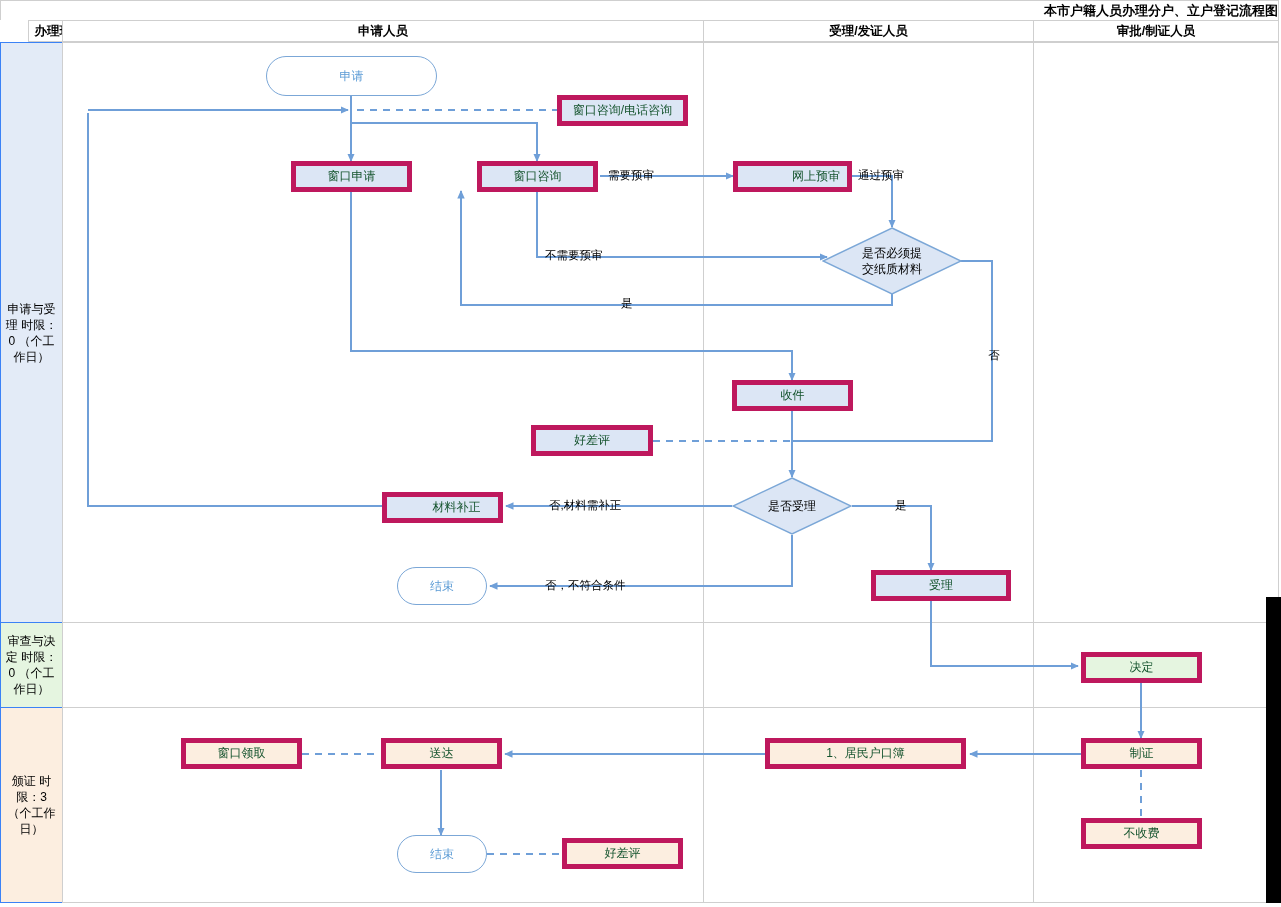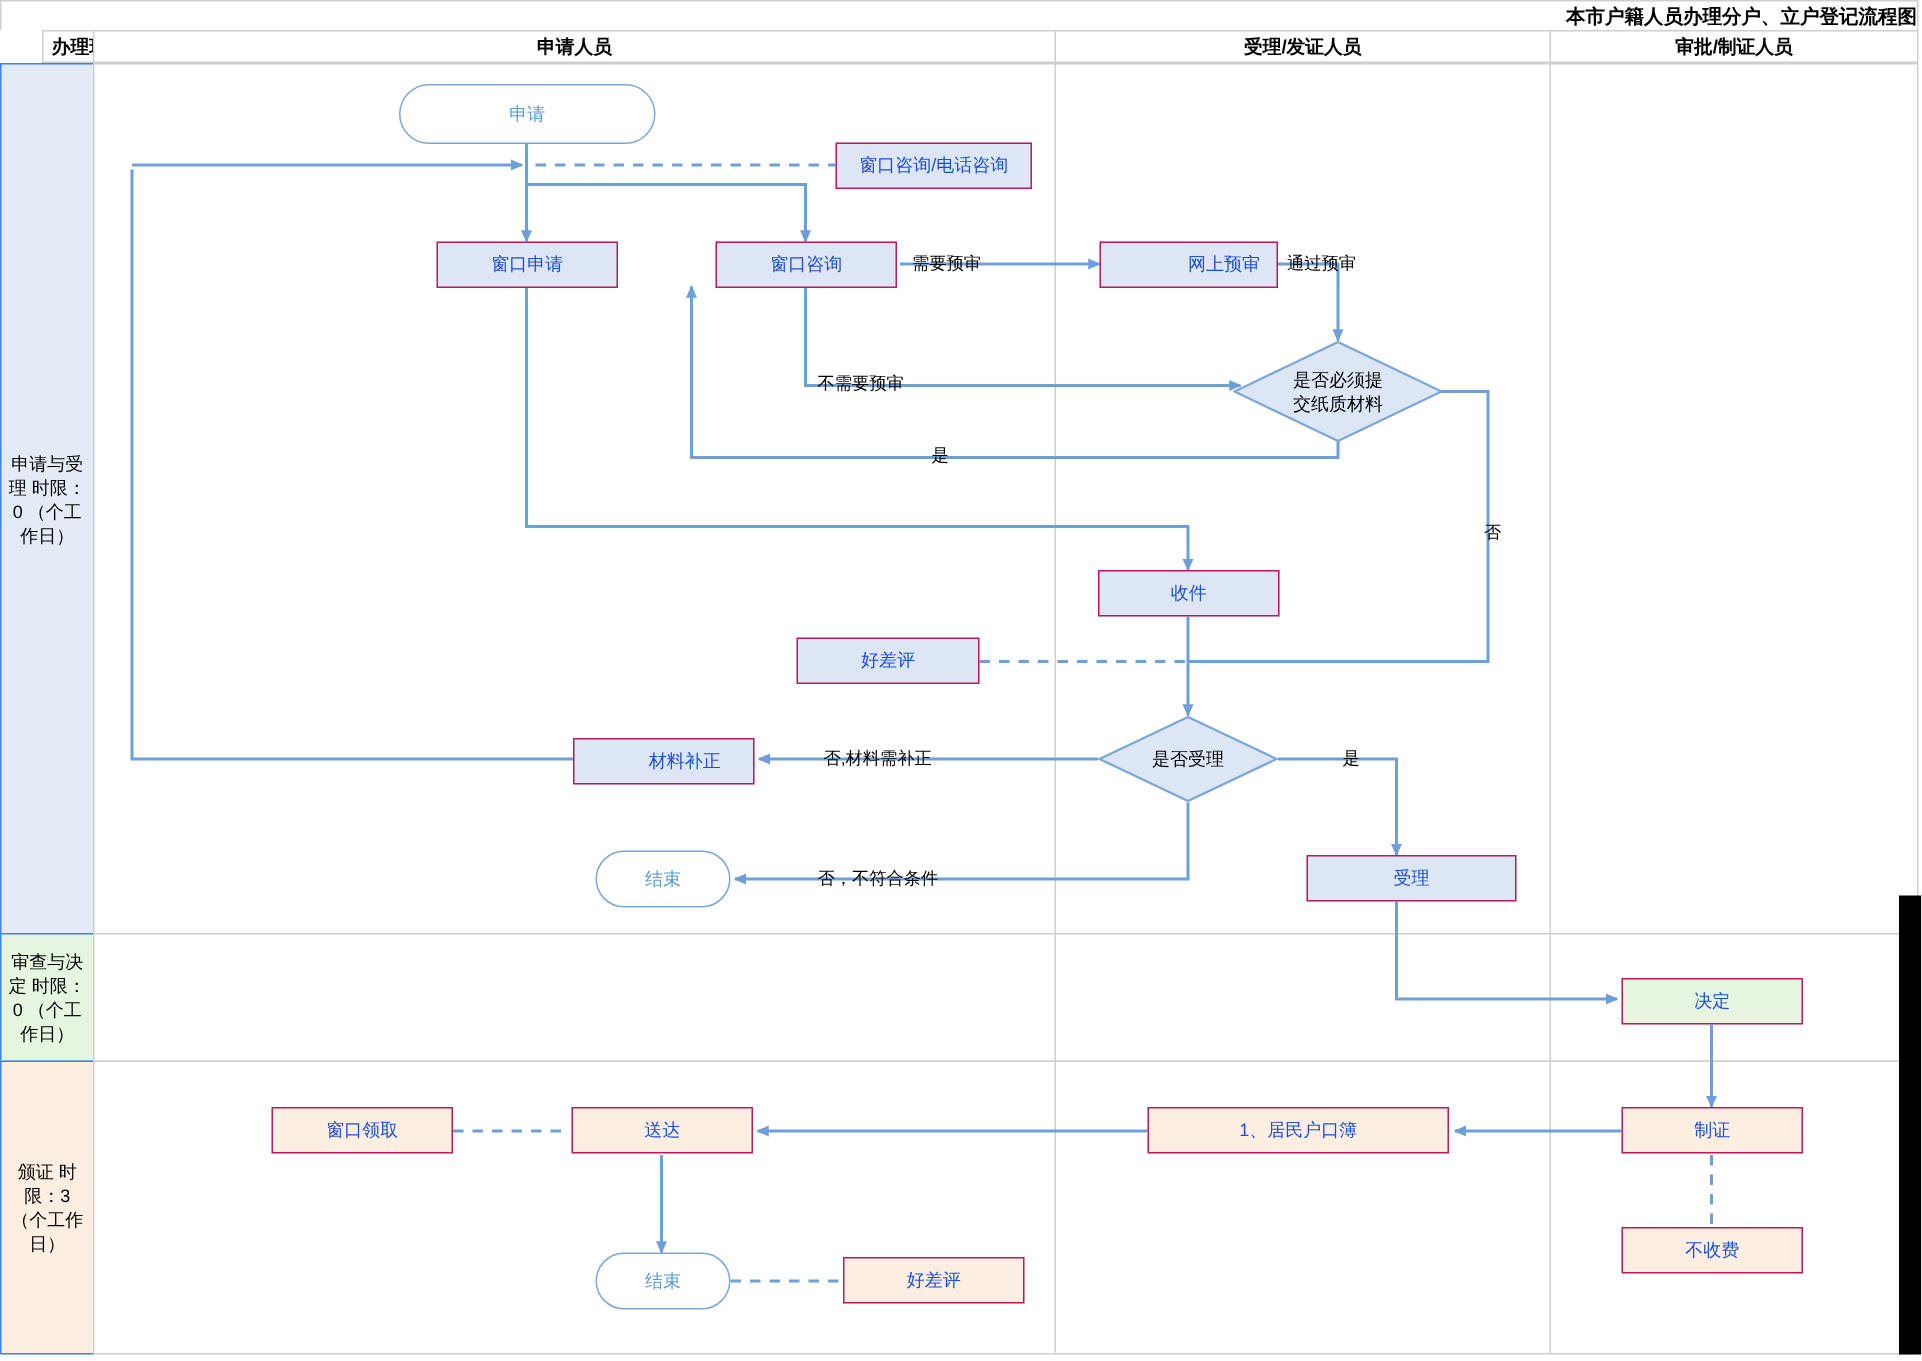--- a/index.html
+++ b/index.html
@@ -76,22 +76,22 @@
   
   .node {
     position: absolute;
     box-sizing: border-box;
     display: flex;
     align-items: center;
     justify-content: center;
     text-align: center;
     font-size: 12px;
     line-height: 15px;
-    color: #1d4ed8;
-    border: 1px solid #be185d;
+    color: #14532d;
+    border: 5px solid #be185d;
     white-space: pre-line;
   }
   .node.blue   { background: #dce6f5; }
   .node.green  { background: #e5f5e0; }
   .node.orange { background: #fceee0; }
   .node.term {
     background: #ffffff;
     border: 1px solid #7ba7d7;
     border-radius: 20px;
     color: #5b9bd5;

